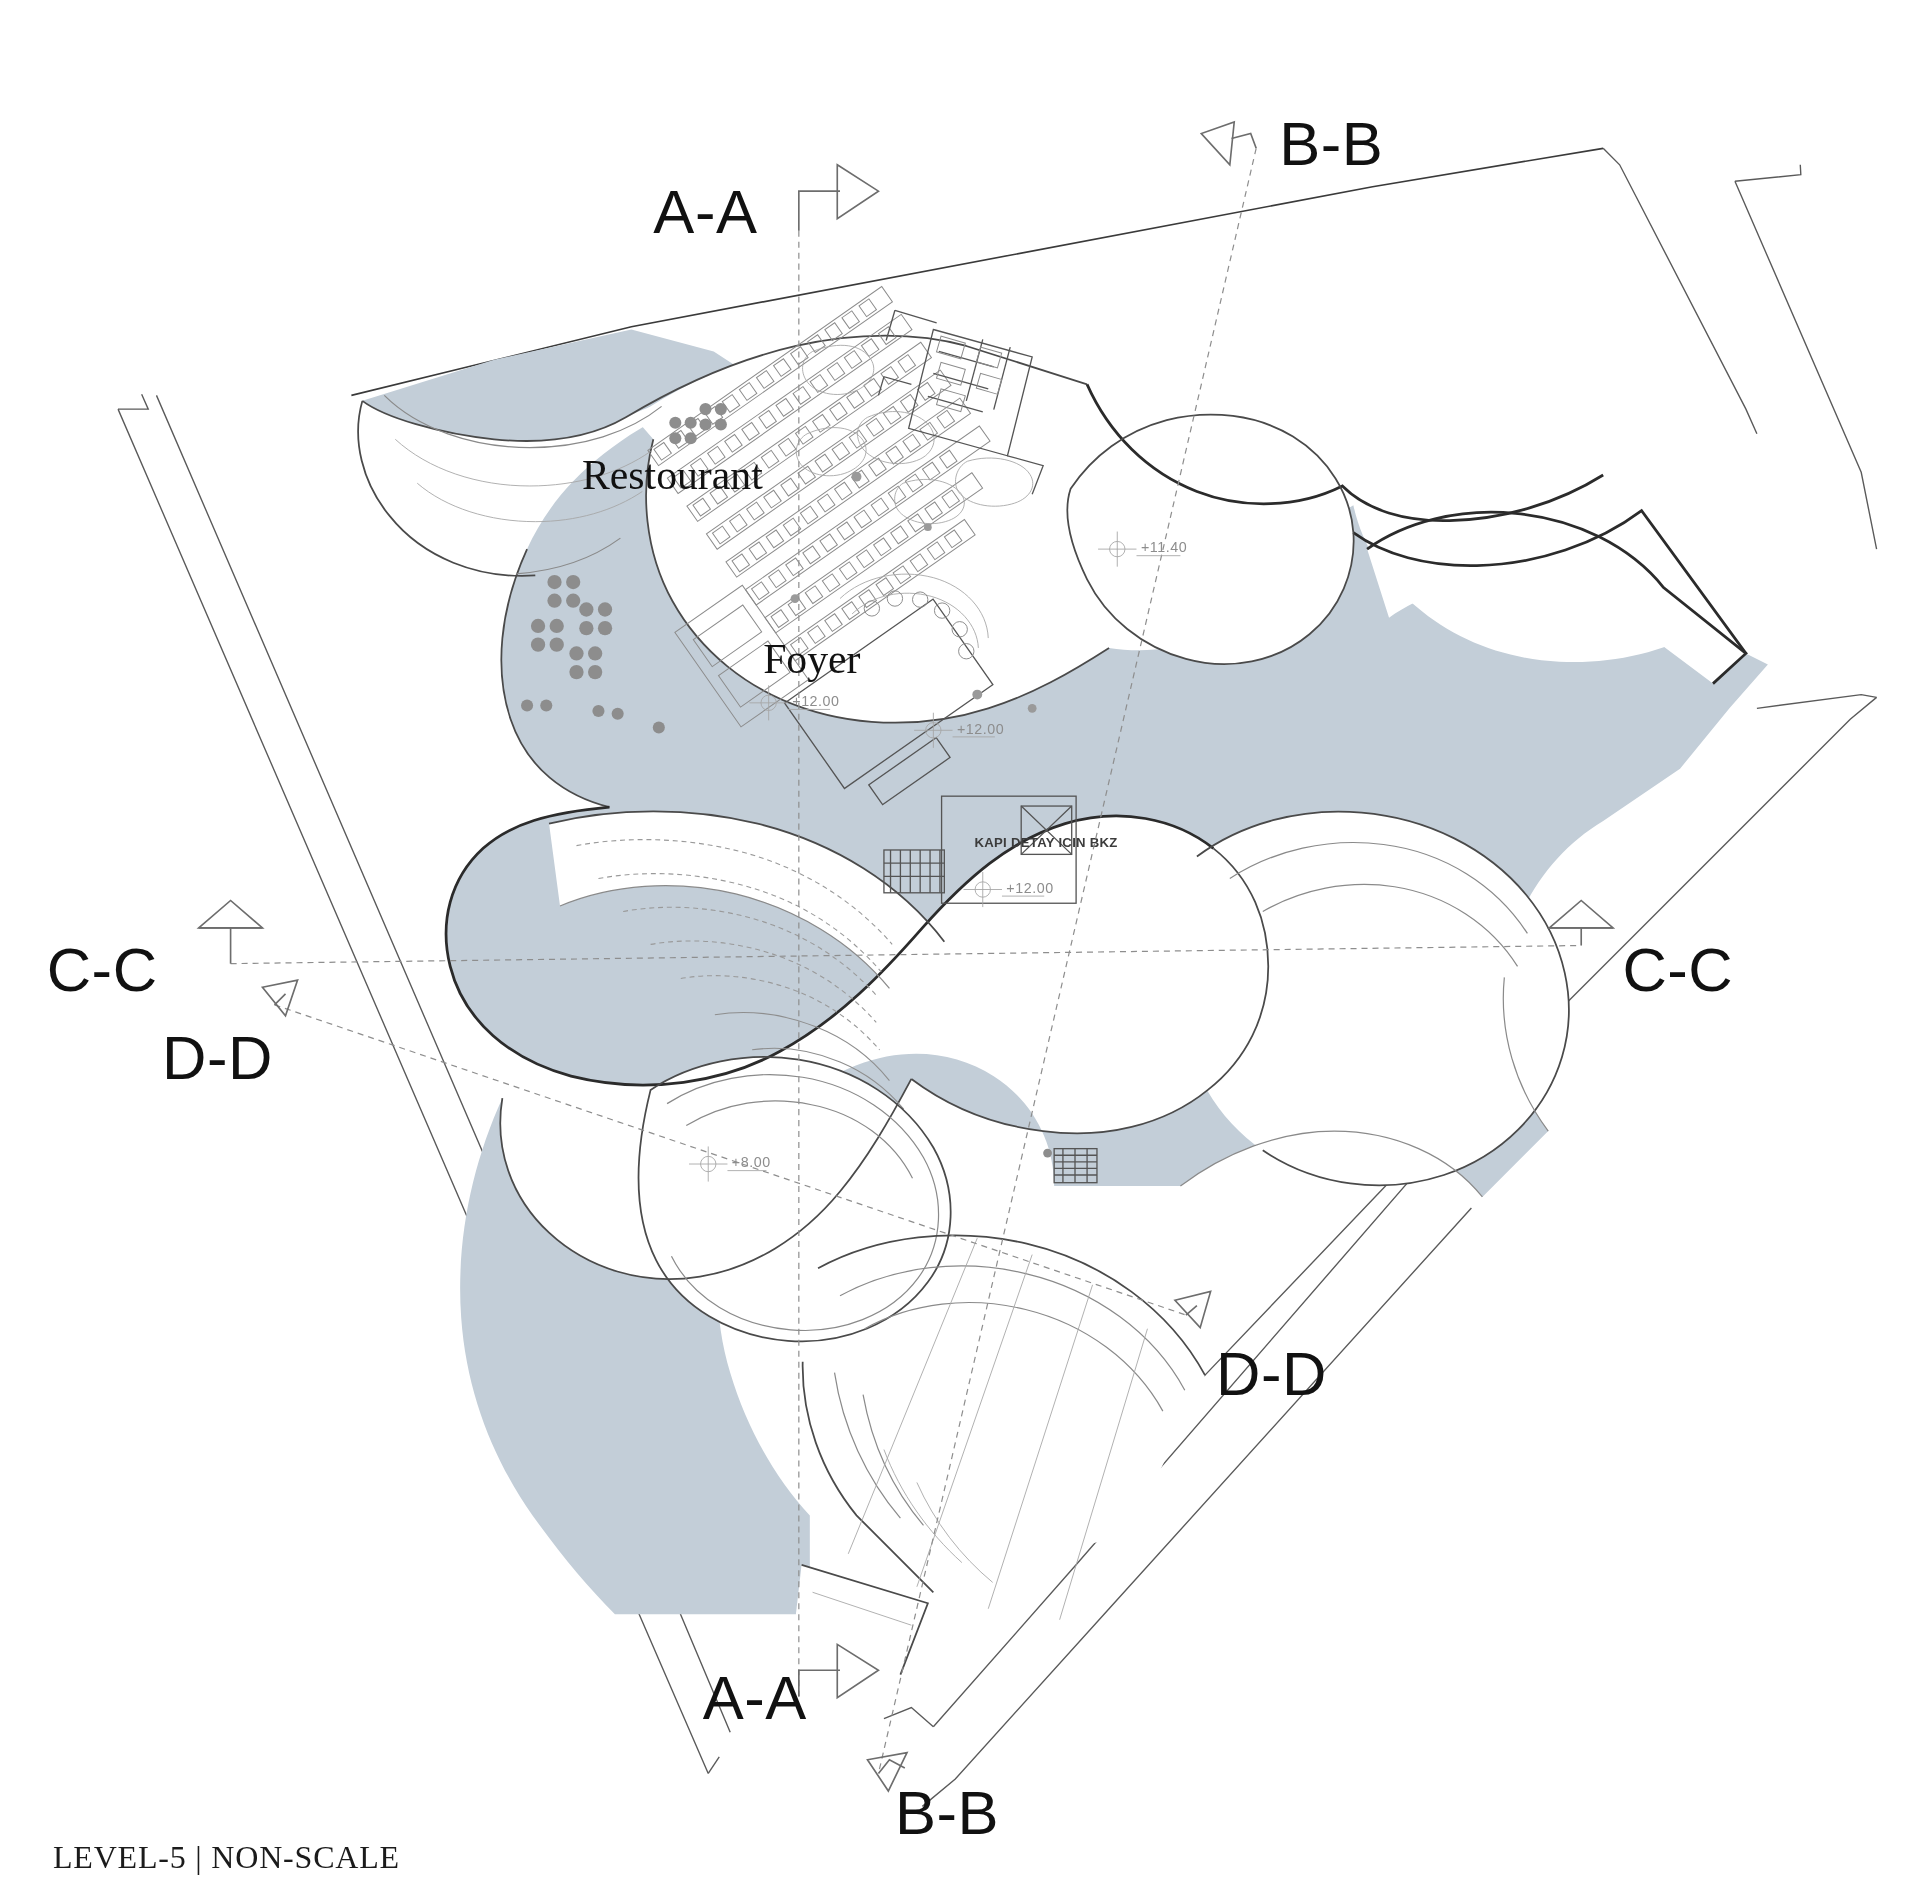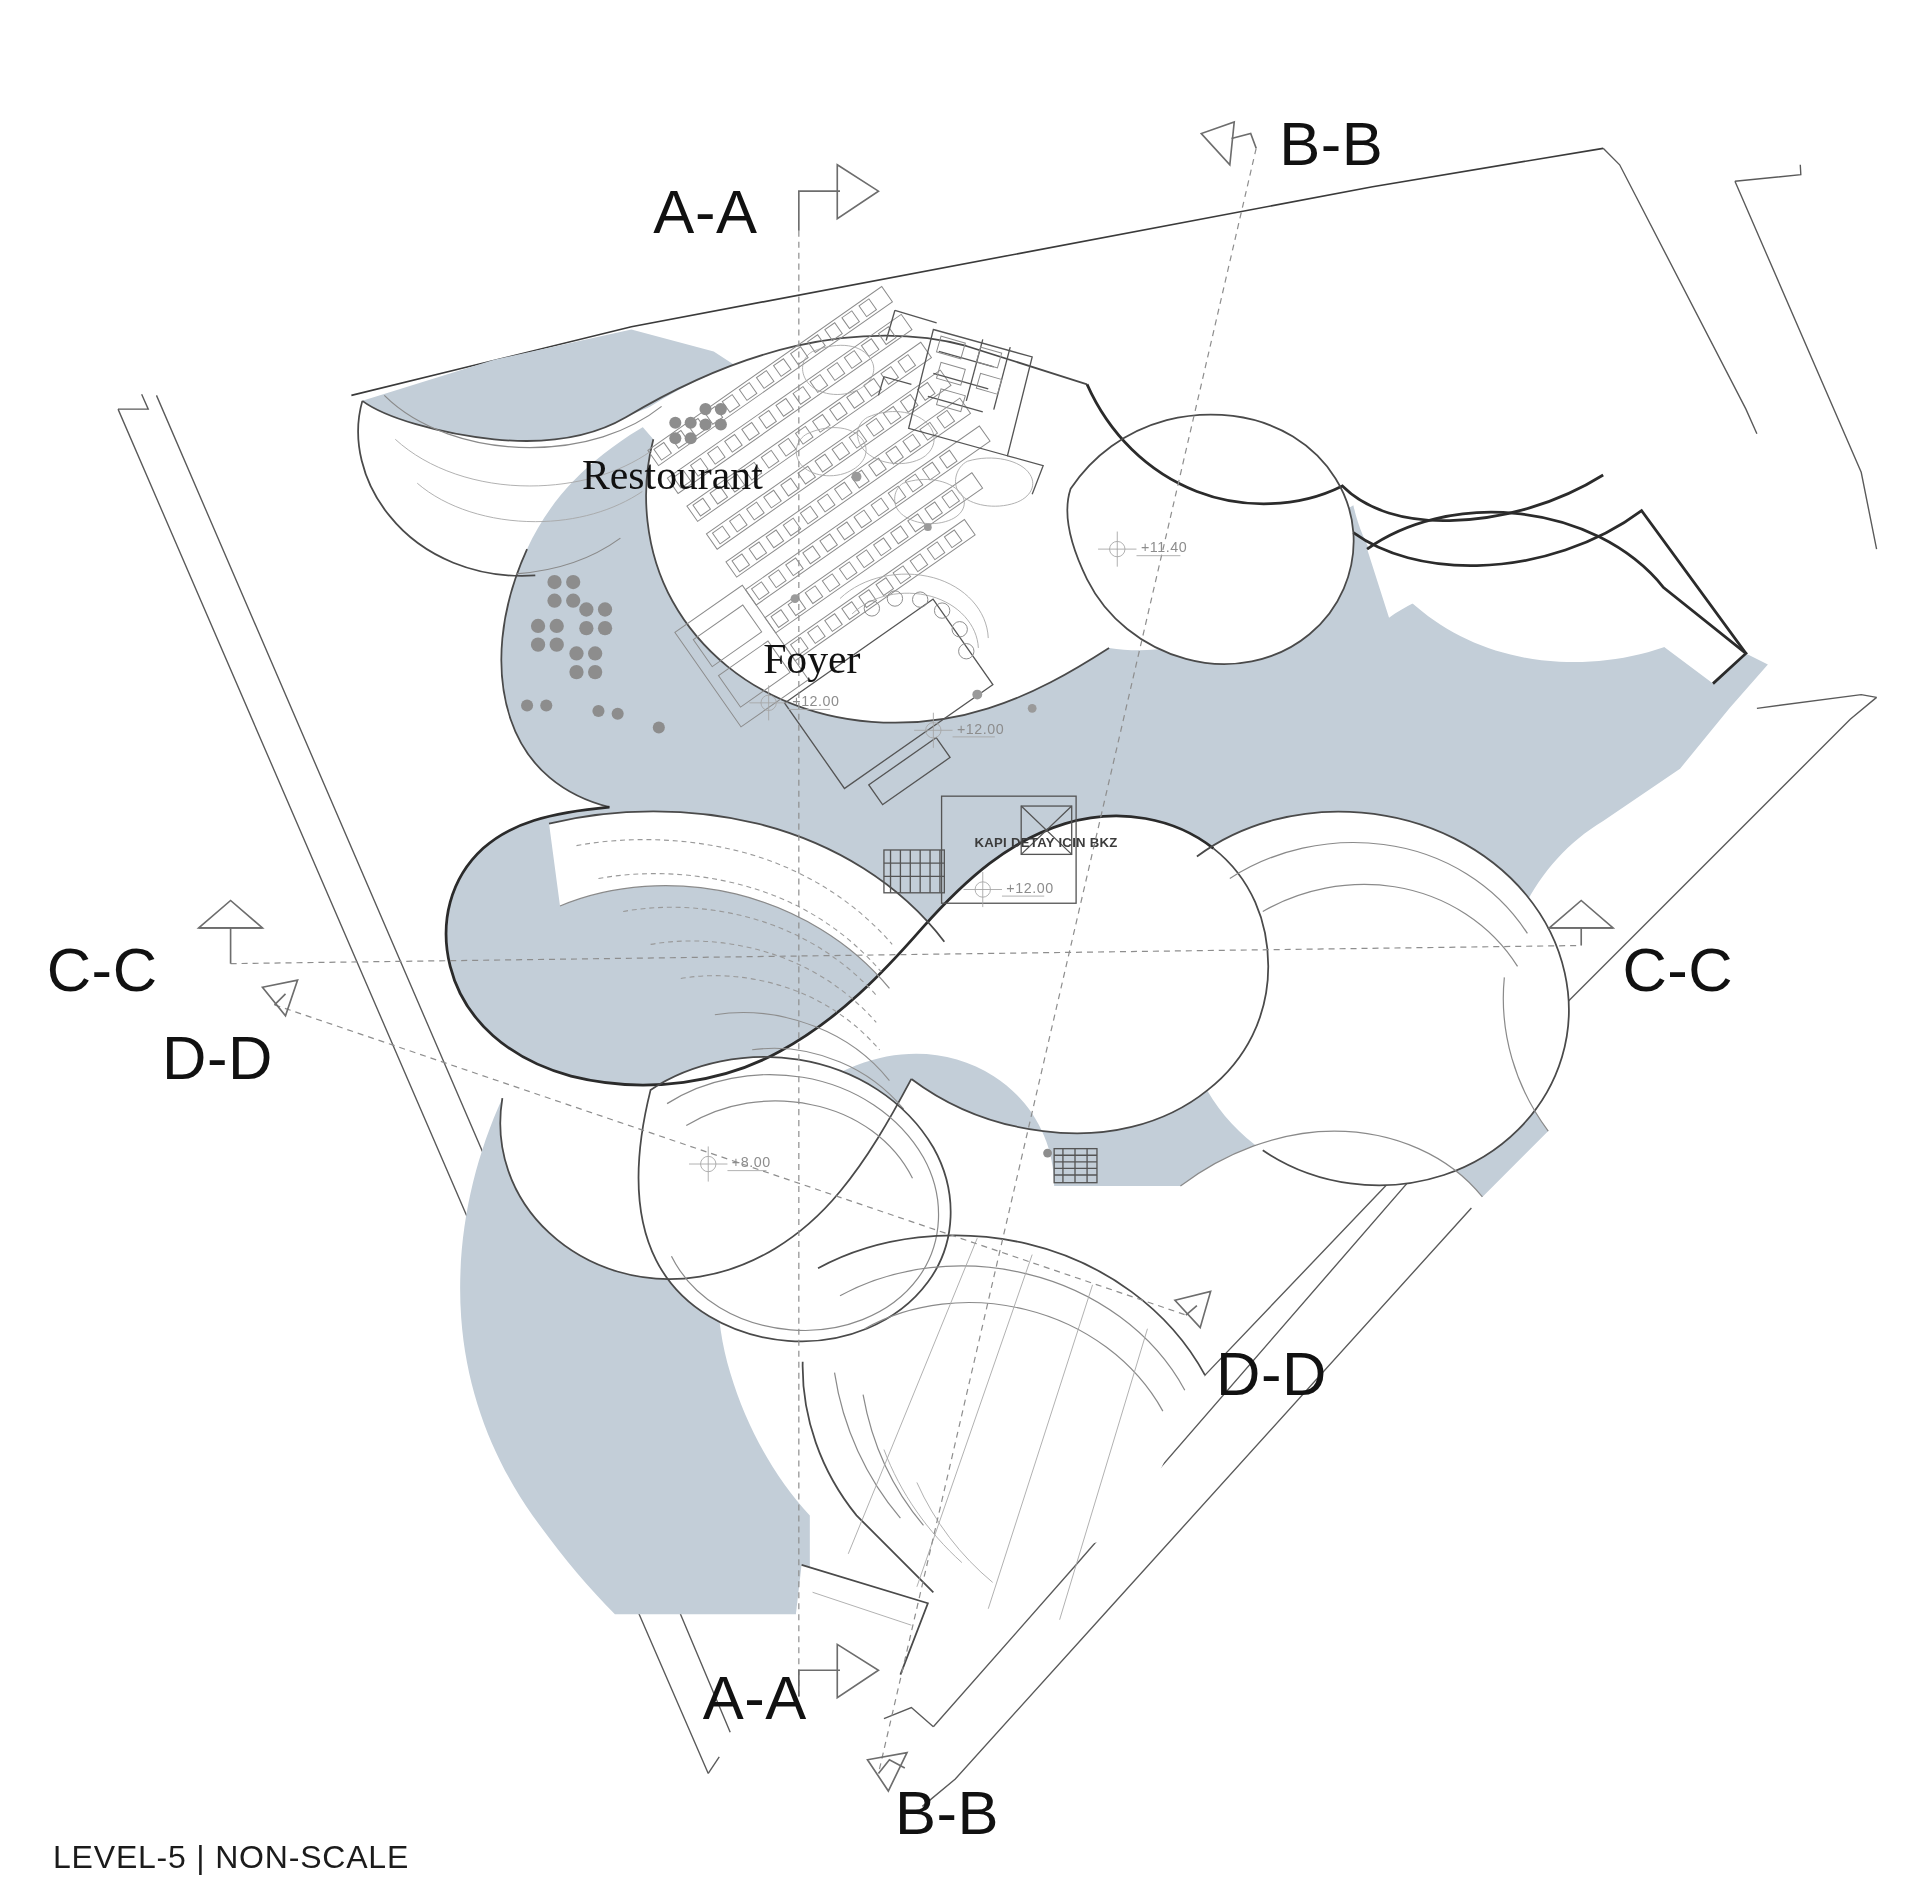--- a/index.html
+++ b/index.html
@@ -42,21 +42,21 @@
   .lvl-txt{
     font-family:"Liberation Sans", sans-serif;
     font-size:26px;fill:#8d8d8d;letter-spacing:1px;
   }
   .lvl-txt-dark{
     font-family:"Liberation Sans", sans-serif;
     font-size:24px;fill:#3c3c3c;letter-spacing:0.5px;font-weight:bold;
   }
   #caption{
     position:absolute;left:53px;top:1839px;
-    font-family:Liberation Sans, sans-serif;
+    font-family:Liberation Serif, serif;
     font-size:32px;color:#1b1b1b;letter-spacing:0.8px;white-space:nowrap;
   }
 </style>
 </head>
 <body>
 
 <div id="sheet">
 
 <svg id="plan" viewBox="0 0 3508 3464">
 

